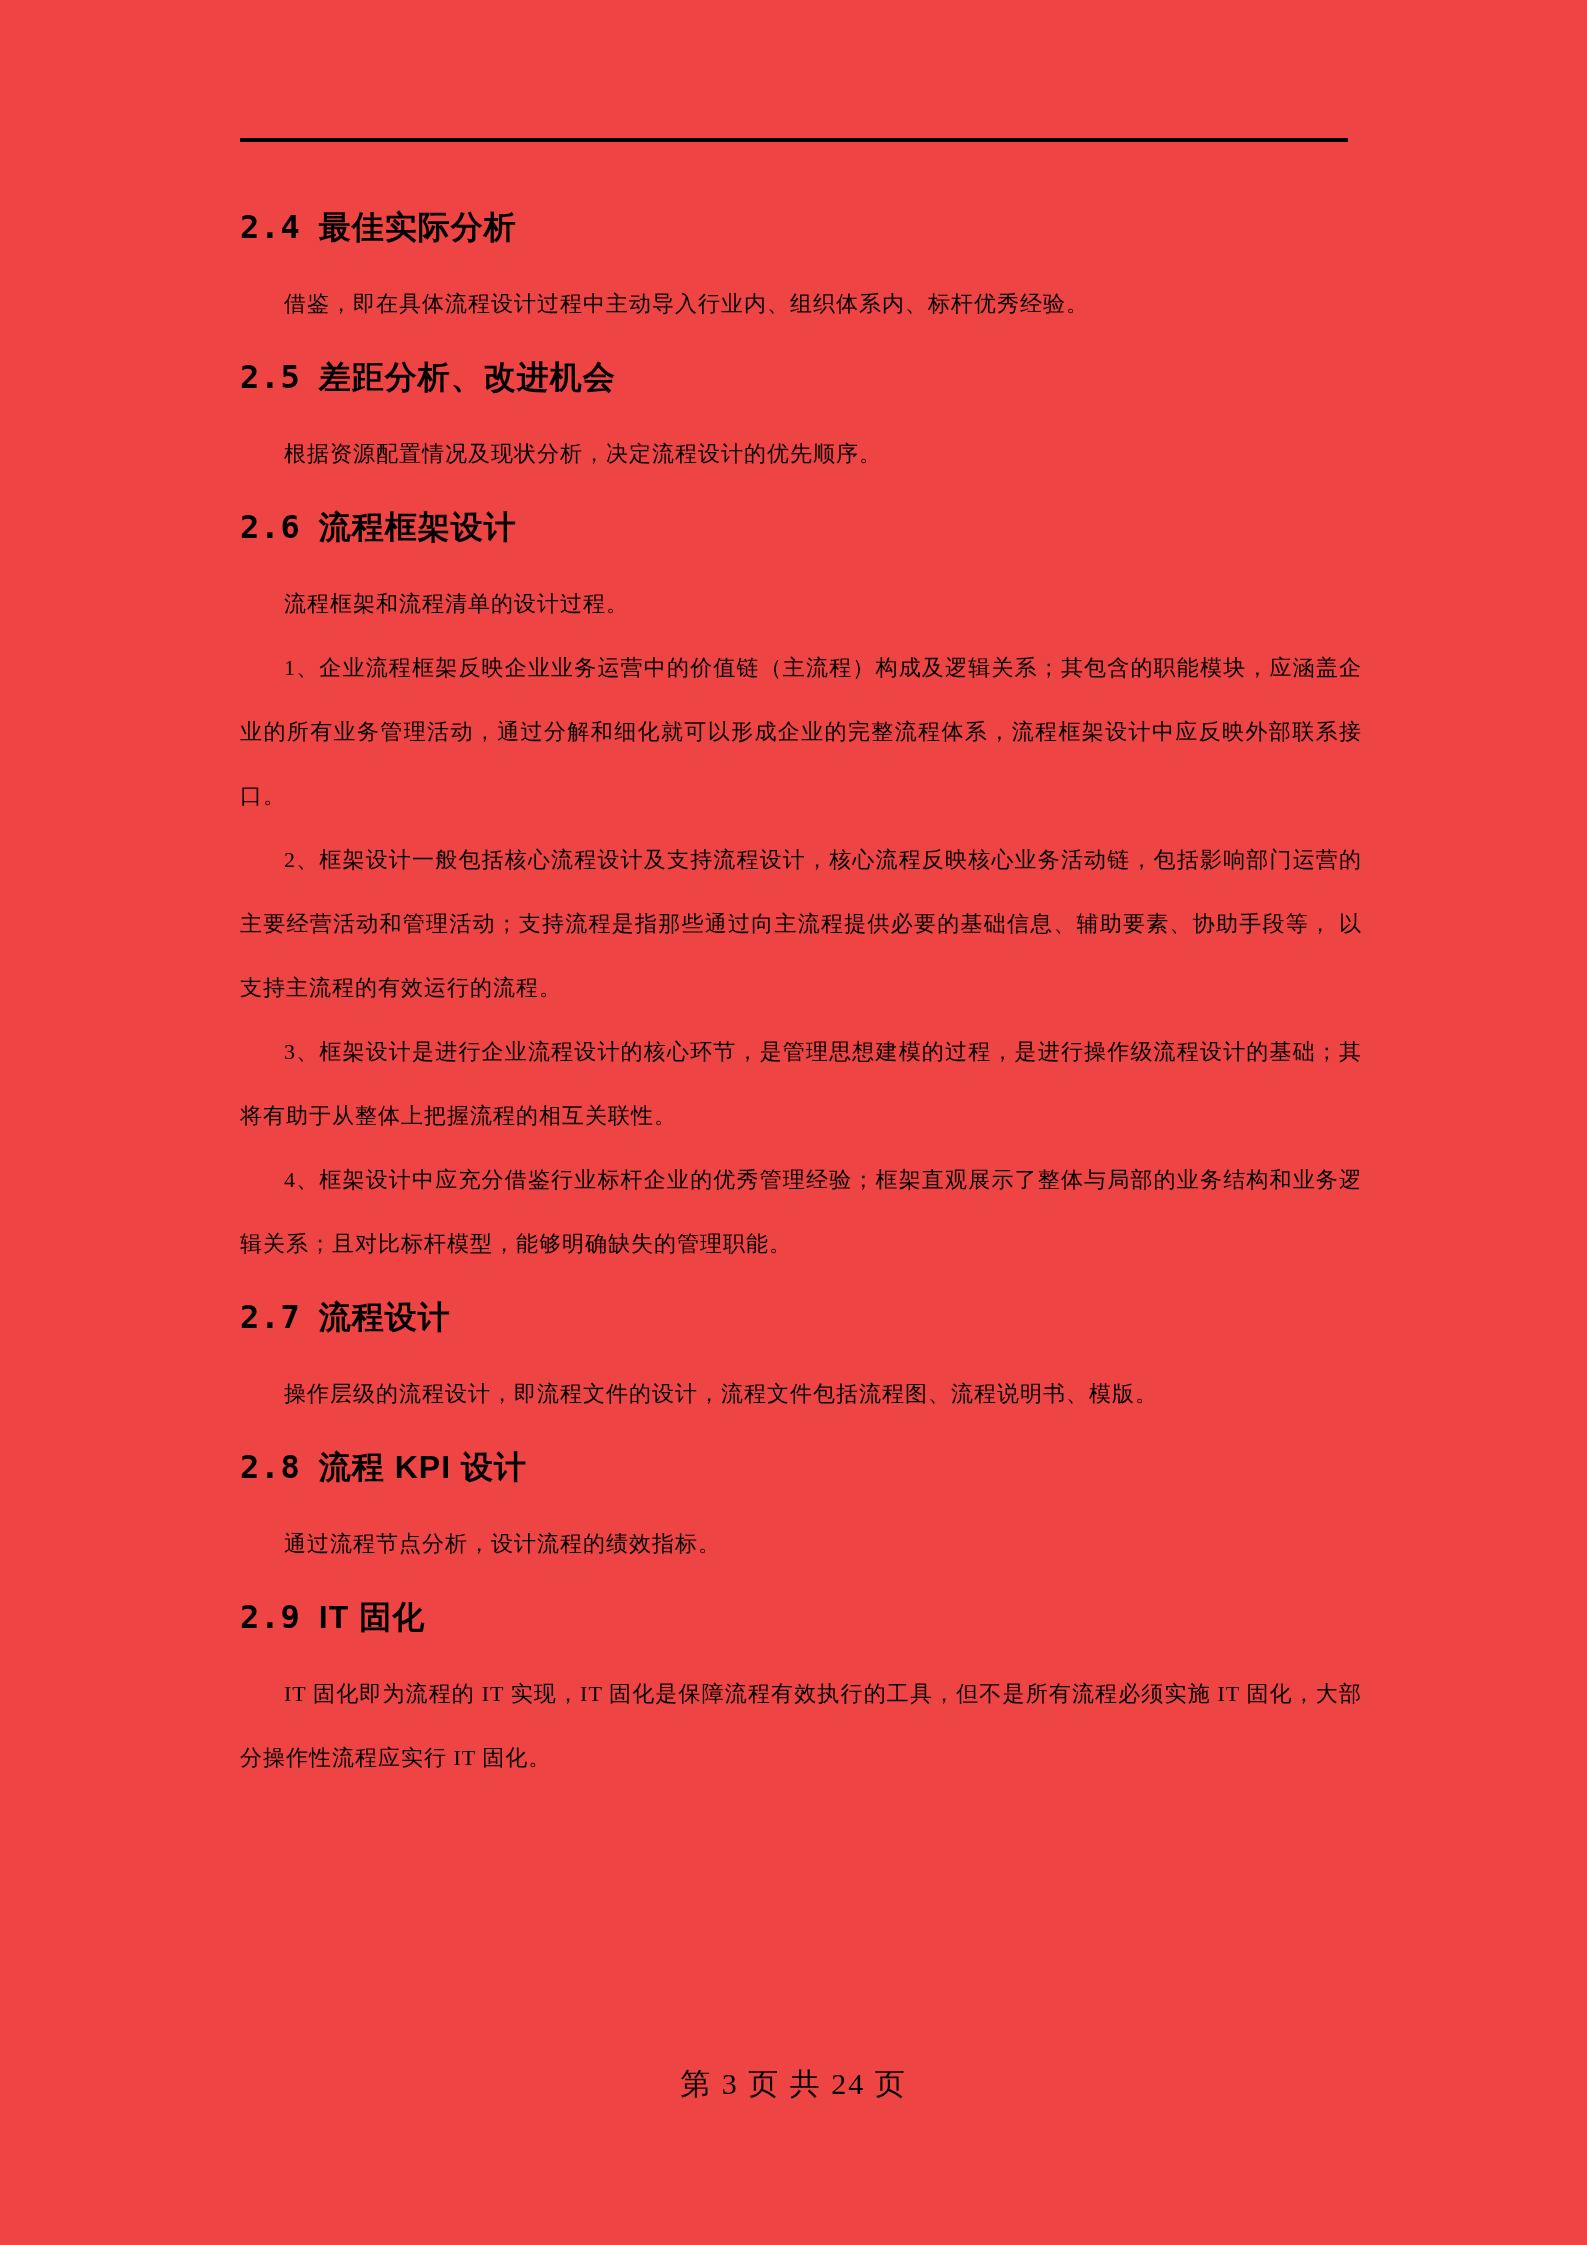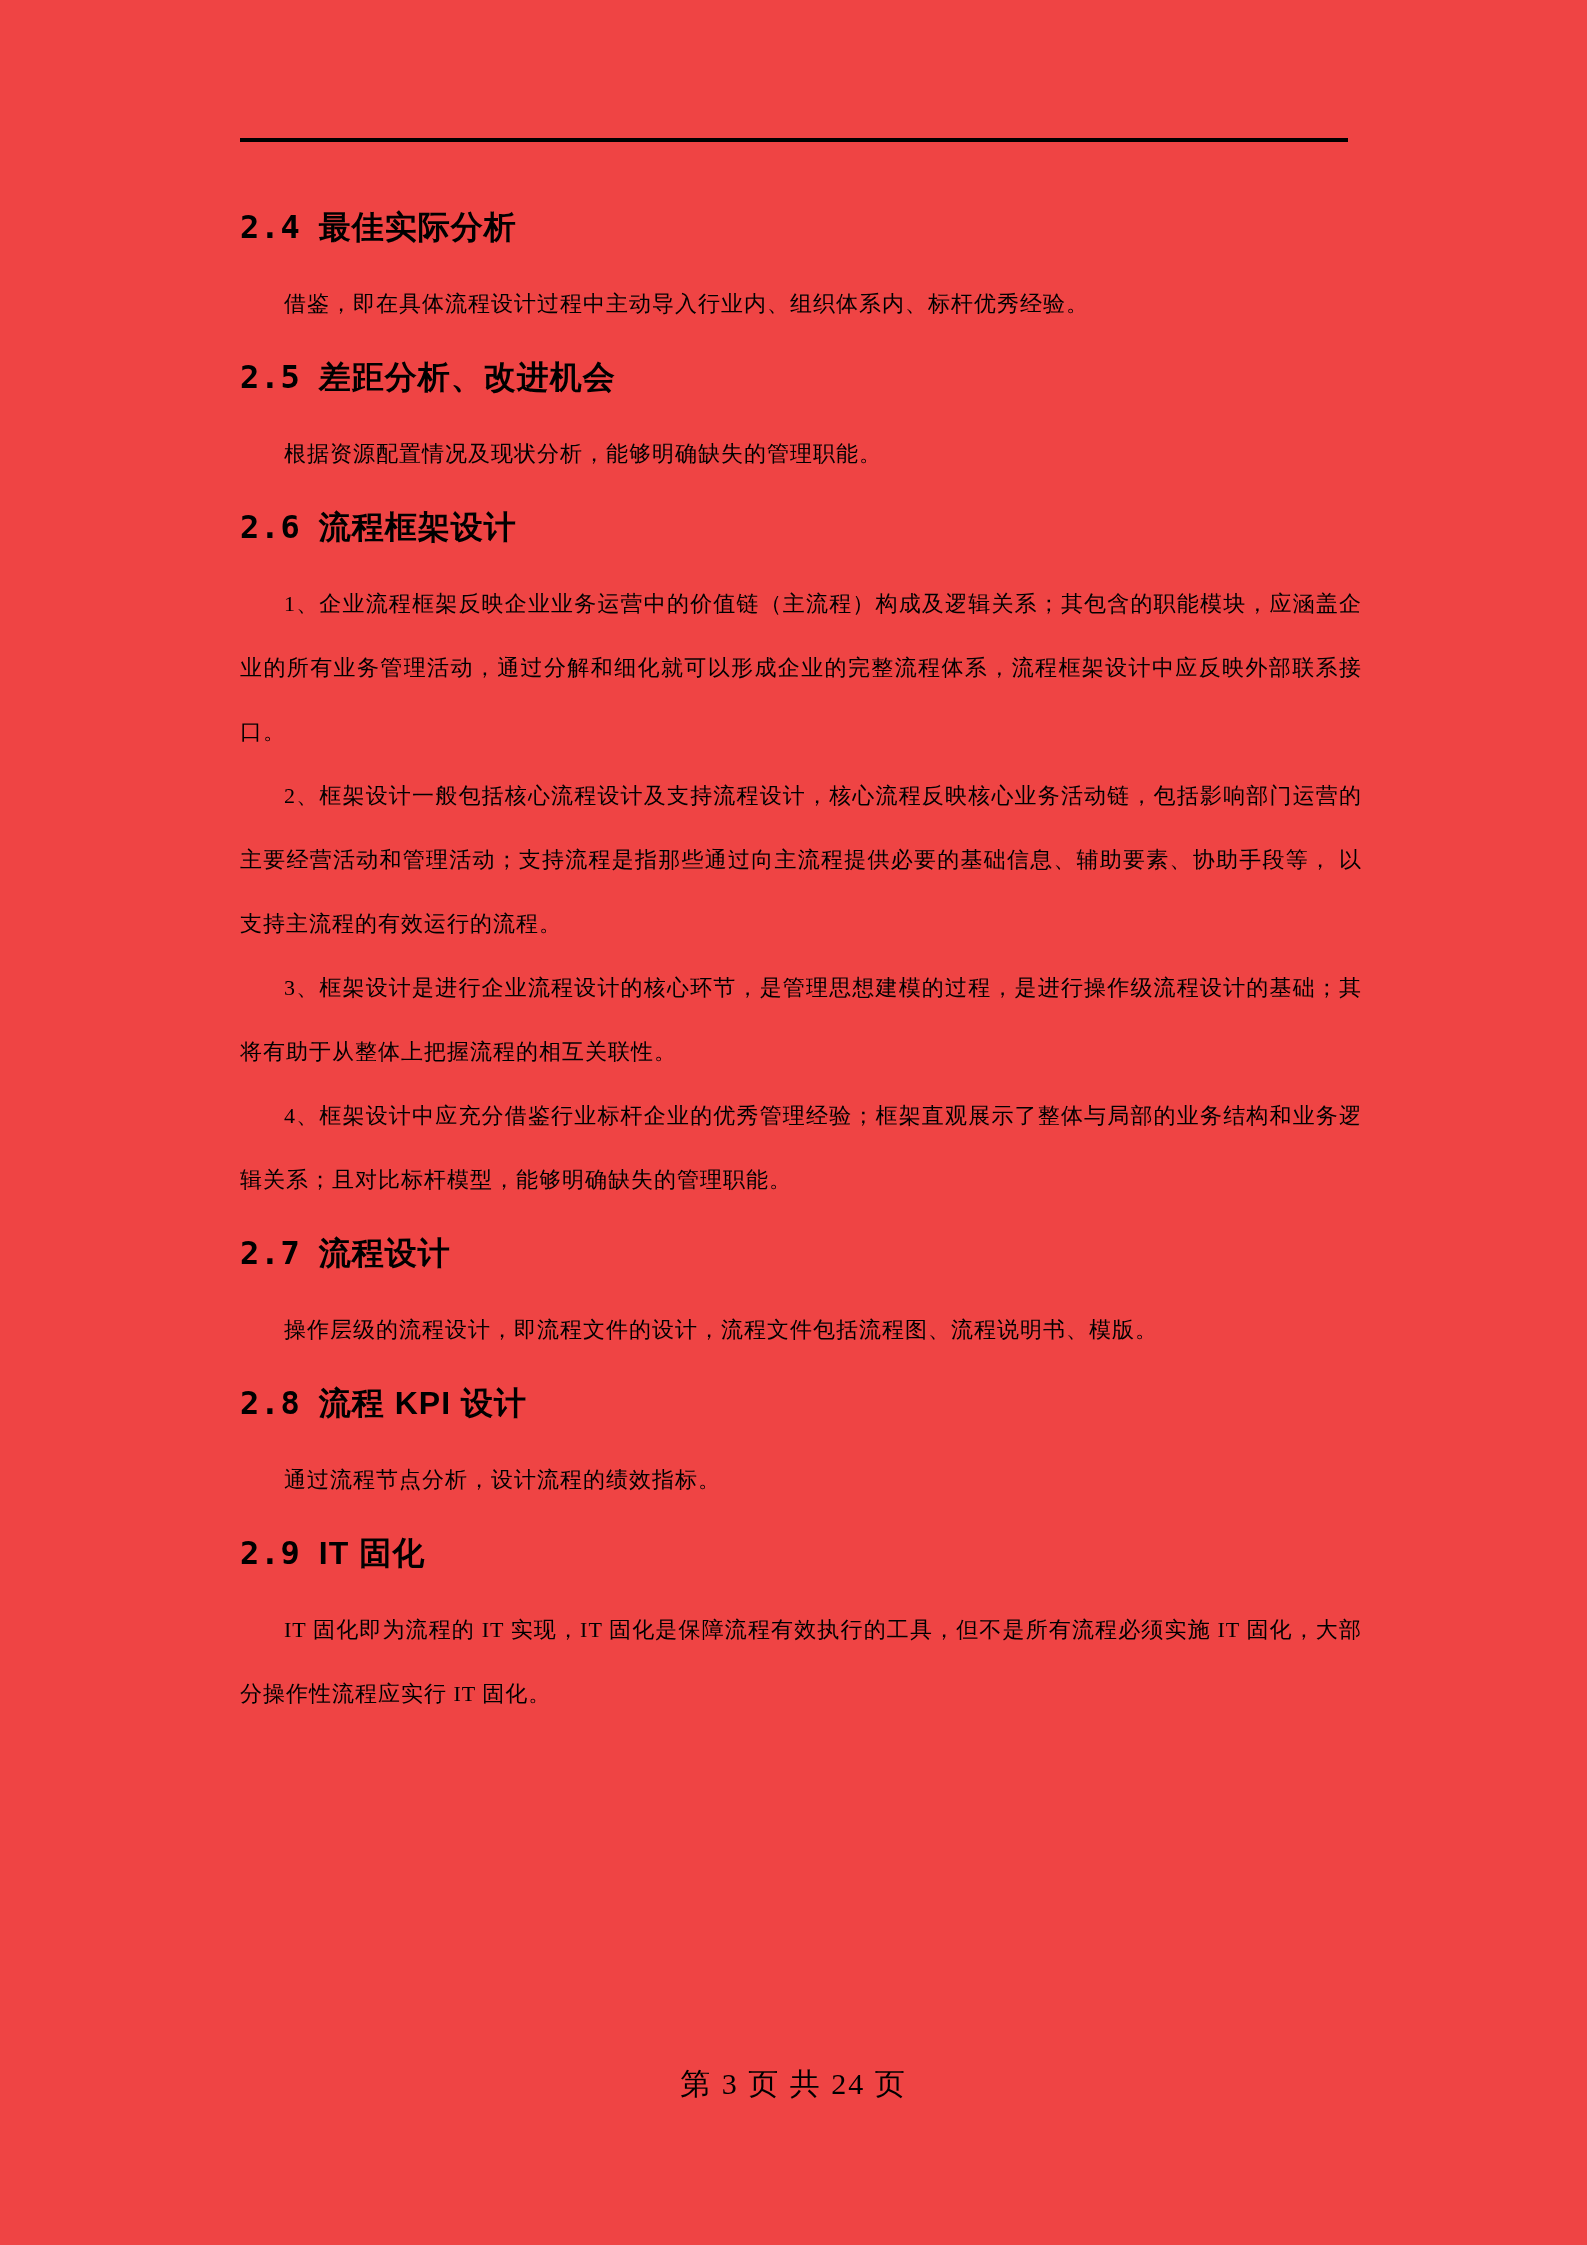--- a/index.html
+++ b/index.html
@@ -75,23 +75,24 @@
 <div class="page">
 
   <div class="header-rule"></div>
 
   <main class="content">
 
     <h2 class="section-heading first"><span class="num">2.4</span><span class="title">最佳实际分析</span></h2>
     <p class="body-p">借鉴，即在具体流程设计过程中主动导入行业内、组织体系内、标杆优秀经验。</p>
 
     <h2 class="section-heading"><span class="num">2.5</span><span class="title">差距分析、改进机会</span></h2>
-    <p class="body-p">根据资源配置情况及现状分析，能够明确缺失的管理职能。</p>
+    <p class="body-p">根据资源配置情况及现状分析，决定流程设计的优先顺序。</p>
 
     <h2 class="section-heading"><span class="num">2.6</span><span class="title">流程框架设计</span></h2>
+    <p class="body-p">流程框架和流程清单的设计过程。</p>
     <p class="body-p">1、企业流程框架反映企业业务运营中的价值链（主流程）构成及逻辑关系；其包含的职能模块，应涵盖企业的所有业务管理活动，通过分解和细化就可以形成企业的完整流程体系，流程框架设计中应反映外部联系接口。</p>
     <p class="body-p">2、框架设计一般包括核心流程设计及支持流程设计，核心流程反映核心业务活动链，包括影响部门运营的主要经营活动和管理活动；支持流程是指那些通过向主流程提供必要的基础信息、辅助要素、协助手段等， 以支持主流程的有效运行的流程。</p>
     <p class="body-p">3、框架设计是进行企业流程设计的核心环节，是管理思想建模的过程，是进行操作级流程设计的基础；其将有助于从整体上把握流程的相互关联性。</p>
     <p class="body-p">4、框架设计中应充分借鉴行业标杆企业的优秀管理经验；框架直观展示了整体与局部的业务结构和业务逻辑关系；且对比标杆模型，能够明确缺失的管理职能。</p>
 
     <h2 class="section-heading"><span class="num">2.7</span><span class="title">流程设计</span></h2>
     <p class="body-p">操作层级的流程设计，即流程文件的设计，流程文件包括流程图、流程说明书、模版。</p>
 
     <h2 class="section-heading"><span class="num">2.8</span><span class="title">流程 KPI 设计</span></h2>
     <p class="body-p">通过流程节点分析，设计流程的绩效指标。</p>

